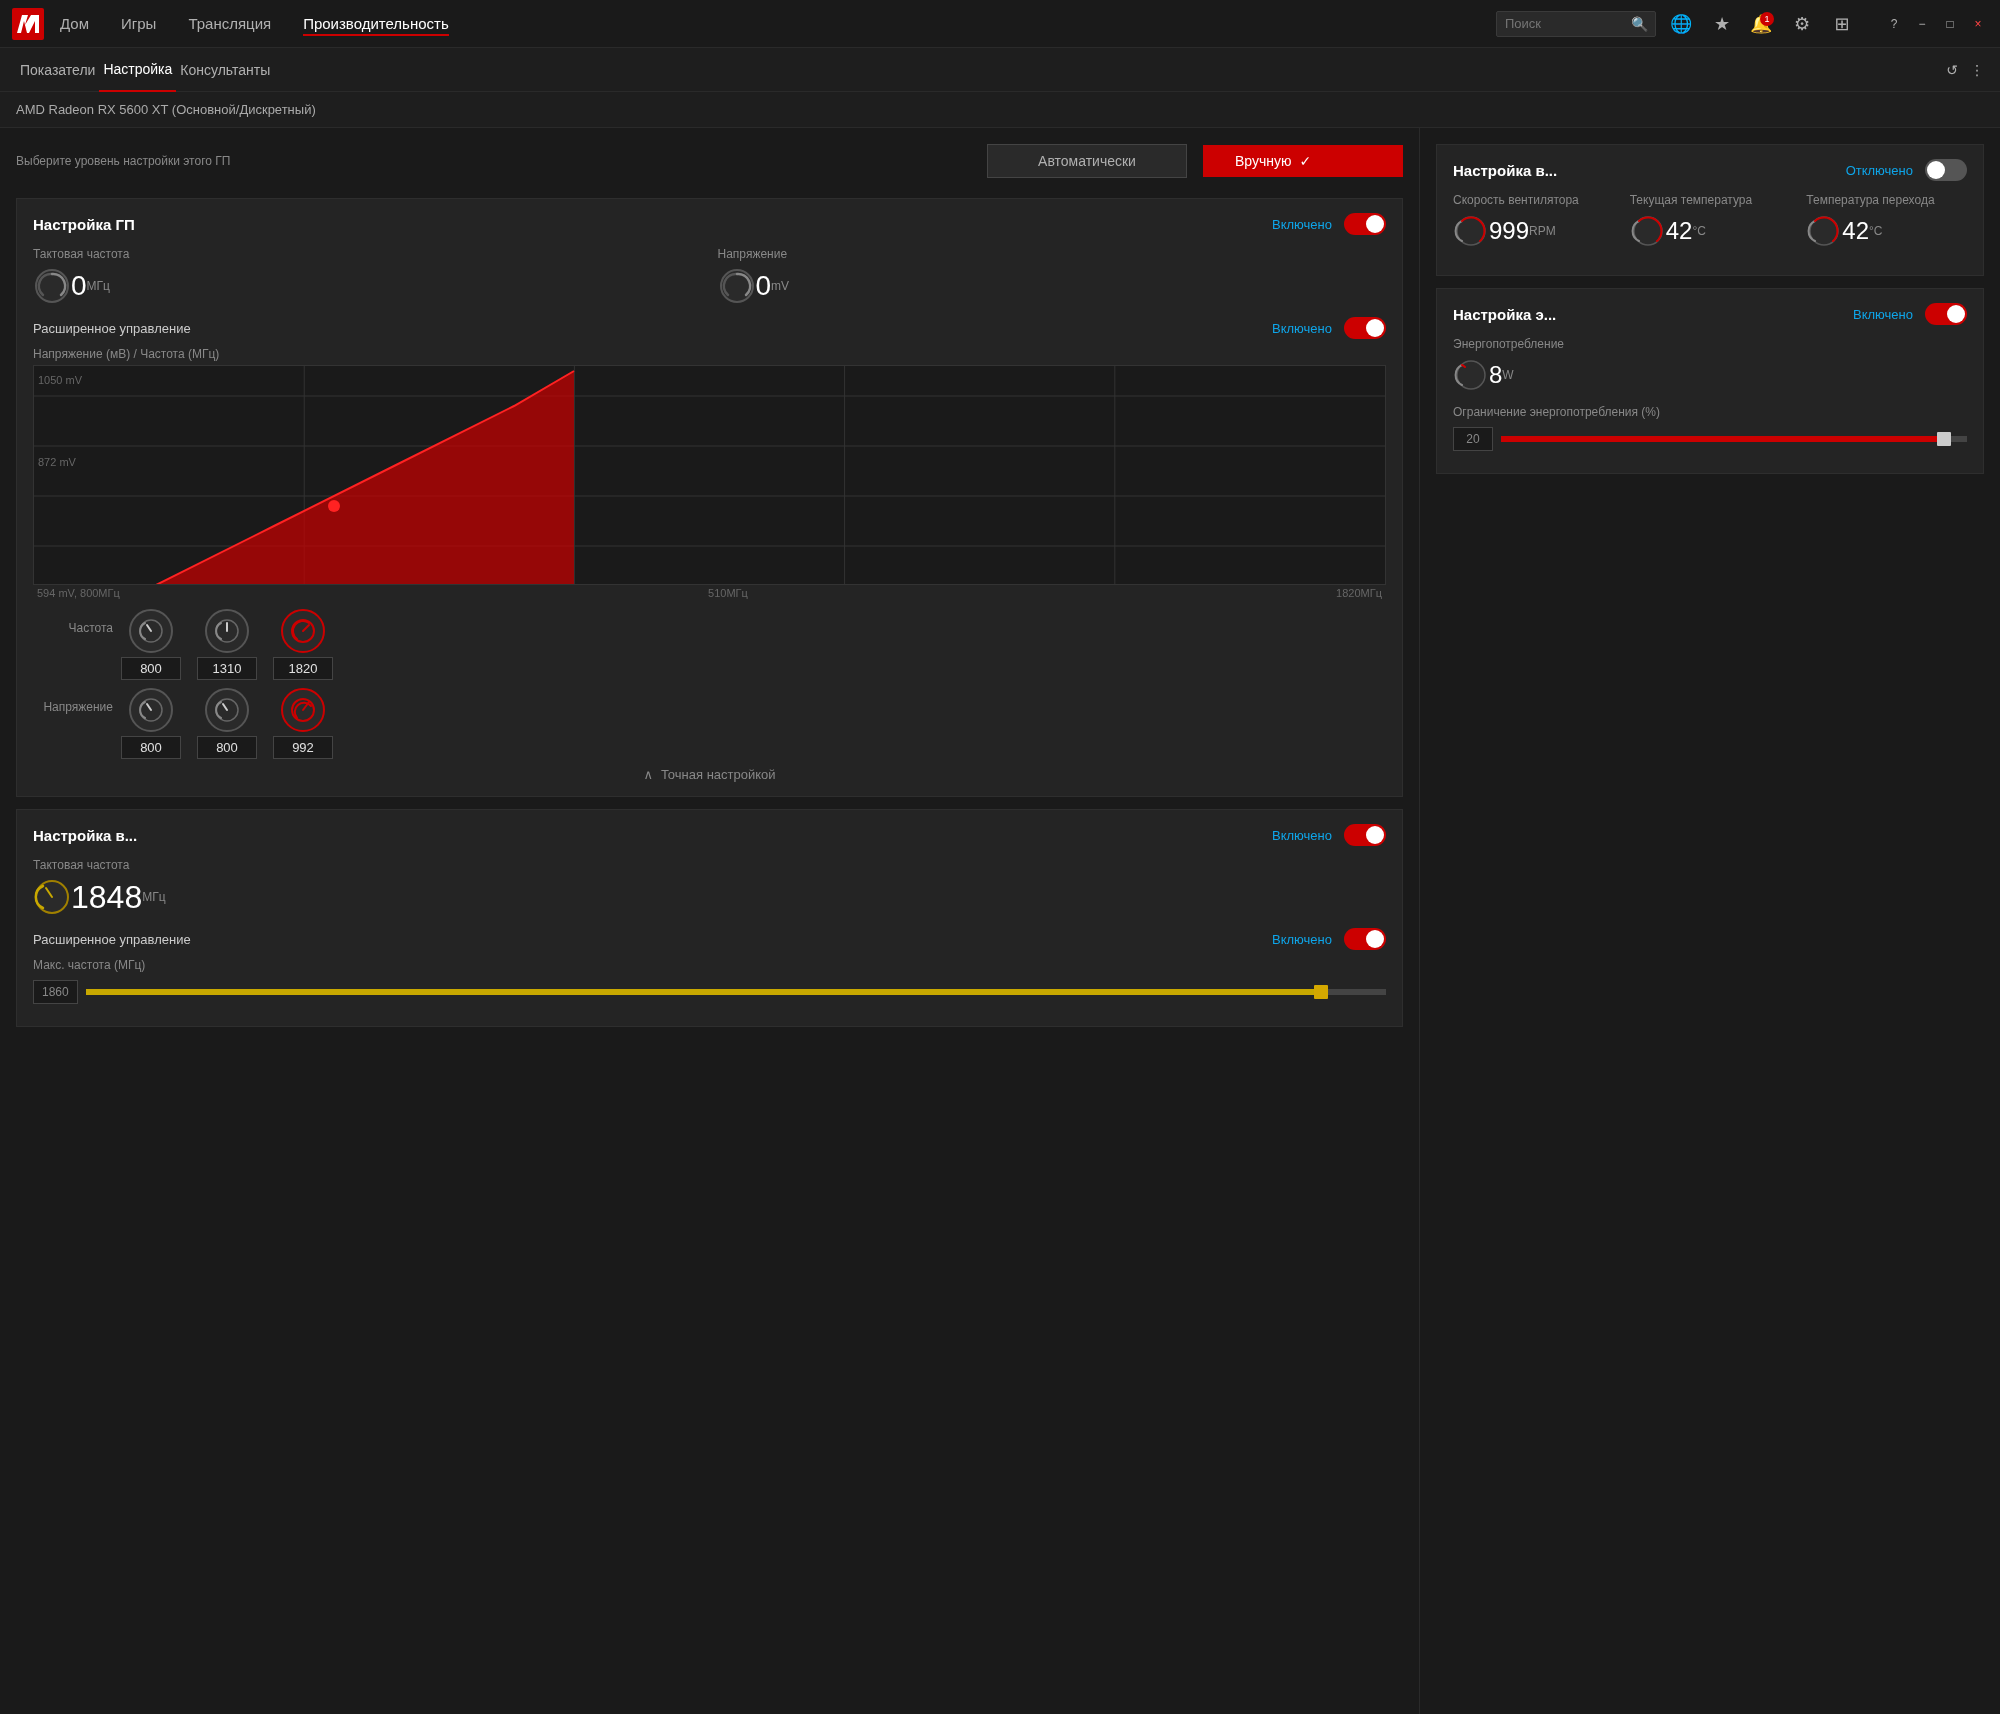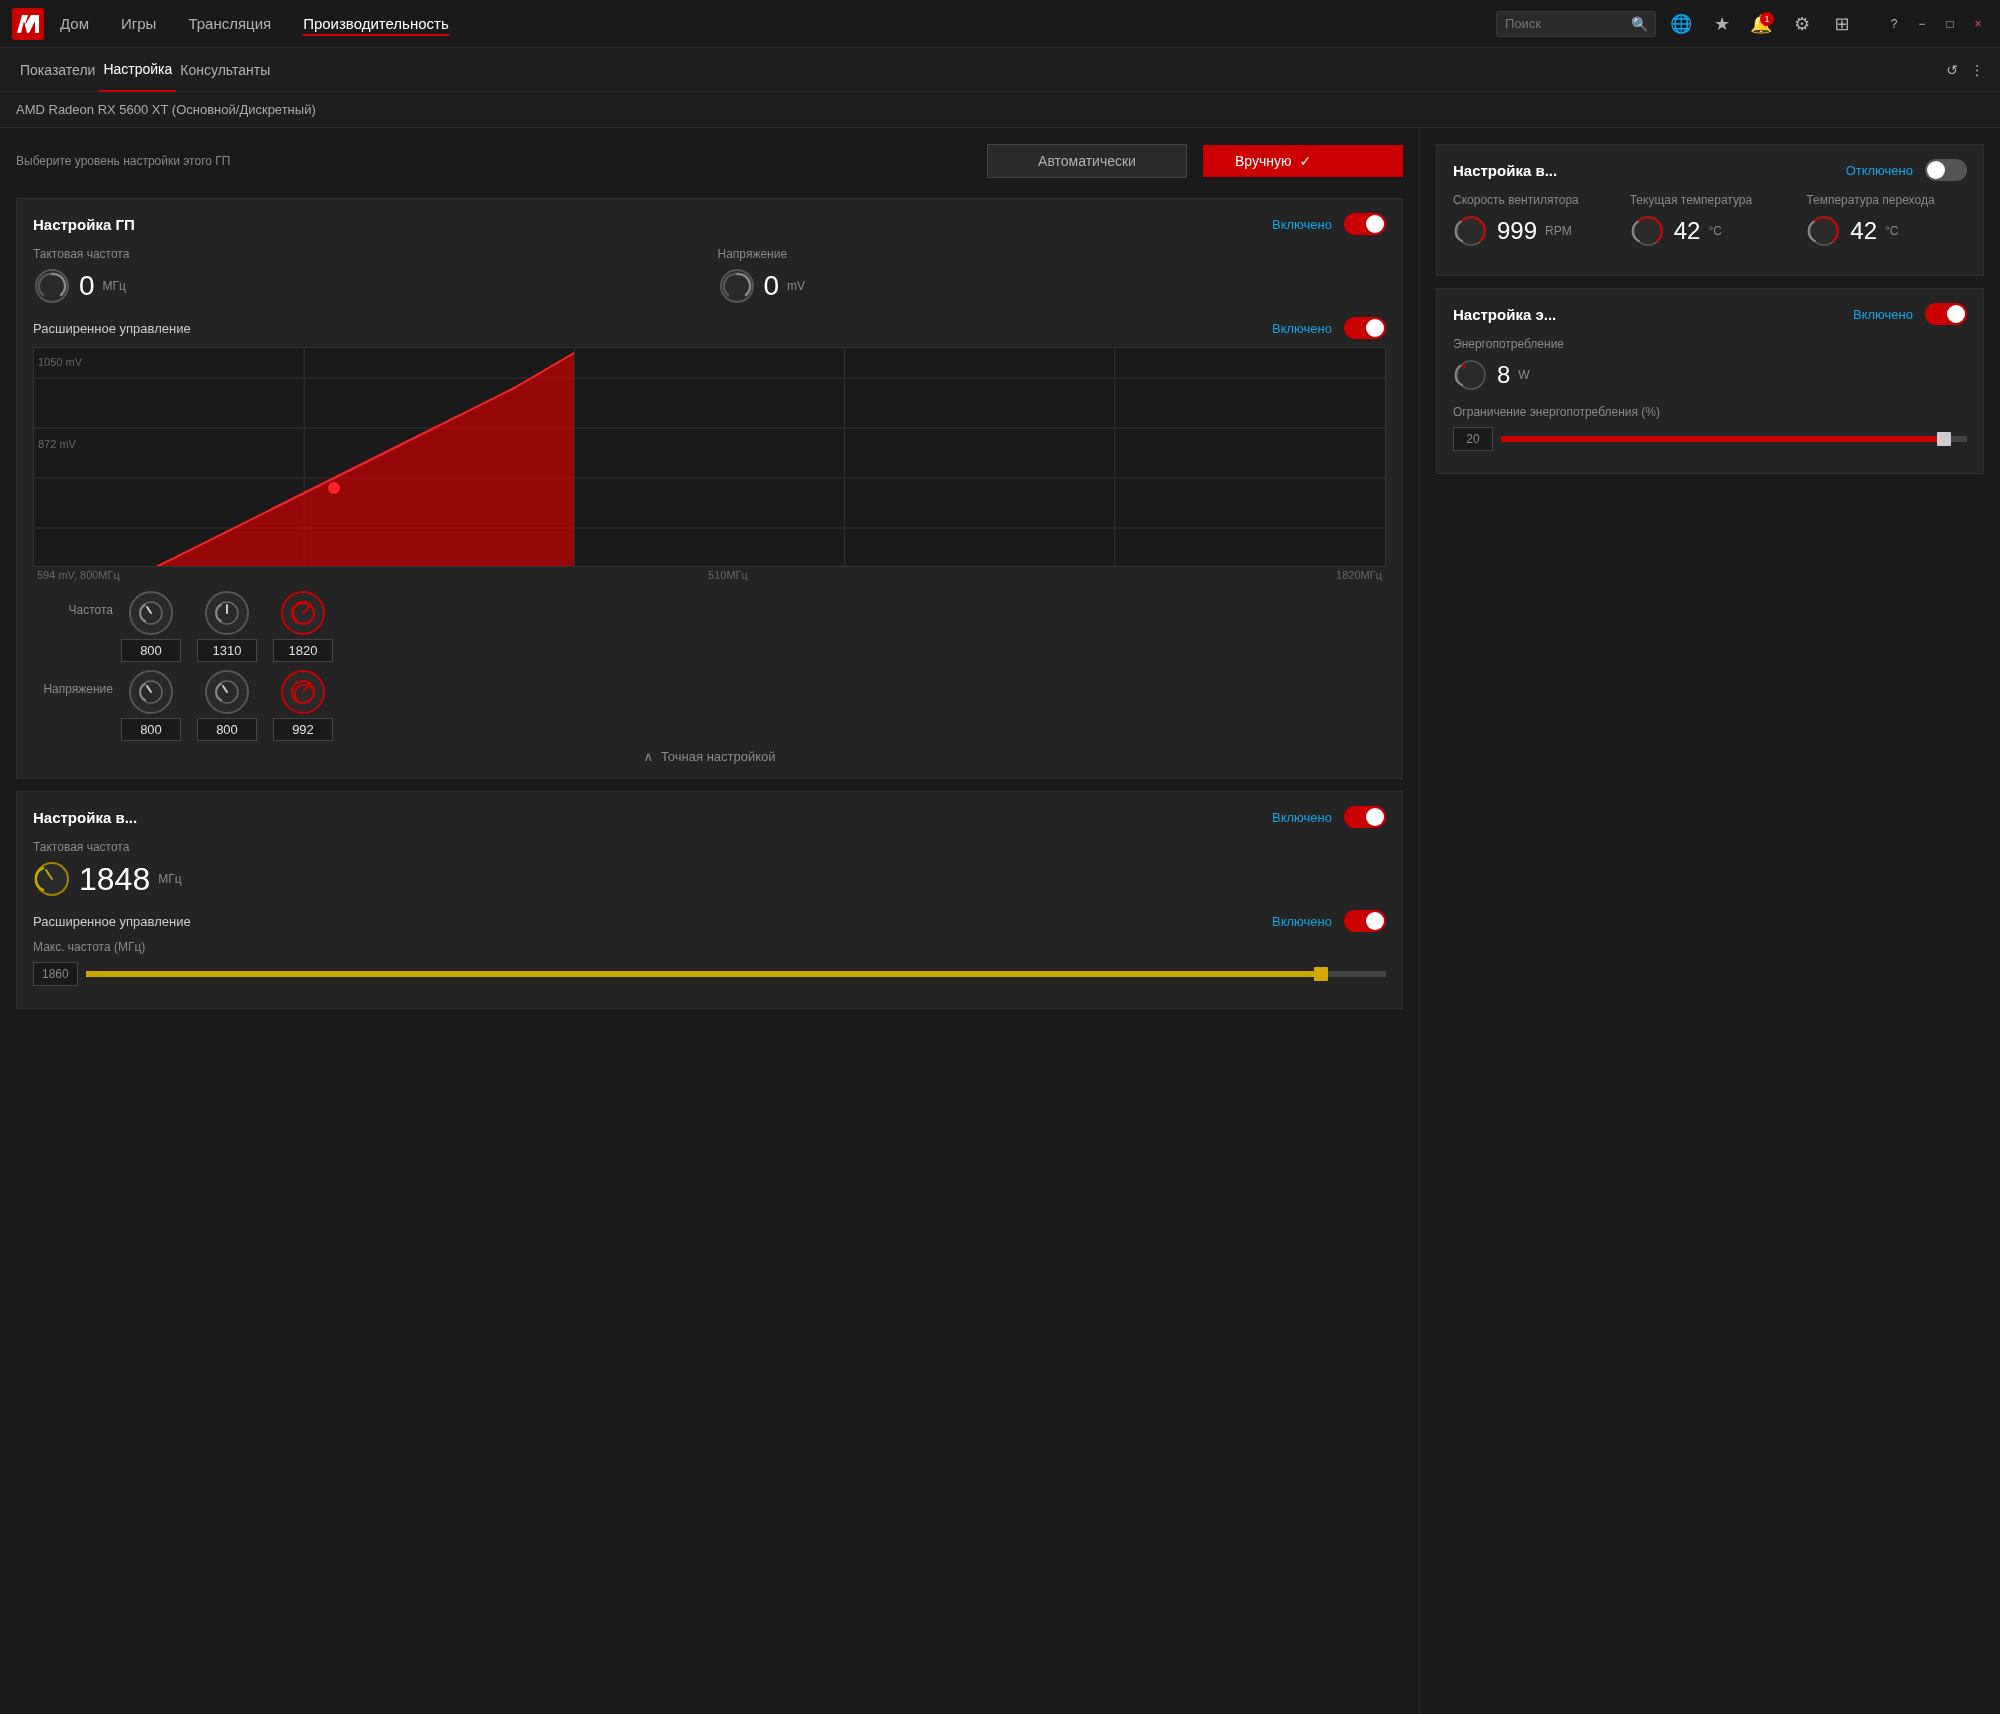--- a/index.html
+++ b/index.html
@@ -272,21 +272,20 @@
       flex: 1;
     }
     .metric-label {
       color: #888;
       font-size: 12px;
       margin-bottom: 6px;
     }
     .metric-value {
       display: flex;
       align-items: center;
-      gap: 8px;
     }
     .metric-number {
       font-size: 28px;
       color: #ffffff;
       font-weight: 300;
     }
     .metric-unit {
       color: #888;
       font-size: 12px;
       text-align: center;
@@ -546,20 +545,21 @@
 
       <div class="section-header" style="margin-bottom:8px;">
         <span style="flex:1;color:#ccc;font-size:13px;">Расширенное управление</span>
         <span class="section-status">Включено</span>
         <div class="toggle on">
           <div class="toggle-knob"></div>
         </div>
       </div>
 
       <div class="chart-area">
+        <div class="chart-label">Напряжение (мВ) / Частота (МГц)</div>
         <div class="chart-container">
           <span class="chart-y-label" style="top:8px;">1050 mV</span>
           <span class="chart-y-label" style="top:90px;">872 mV</span>
 
           <svg width="100%" height="220" style="position:absolute;top:0;left:0;">
 
             <line x1="0" y1="30" x2="100%" y2="30" stroke="#333" stroke-width="1"></line>
             <line x1="0" y1="80" x2="100%" y2="80" stroke="#333" stroke-width="1"></line>
             <line x1="0" y1="130" x2="100%" y2="130" stroke="#333" stroke-width="1"></line>
             <line x1="0" y1="180" x2="100%" y2="180" stroke="#333" stroke-width="1"></line>

